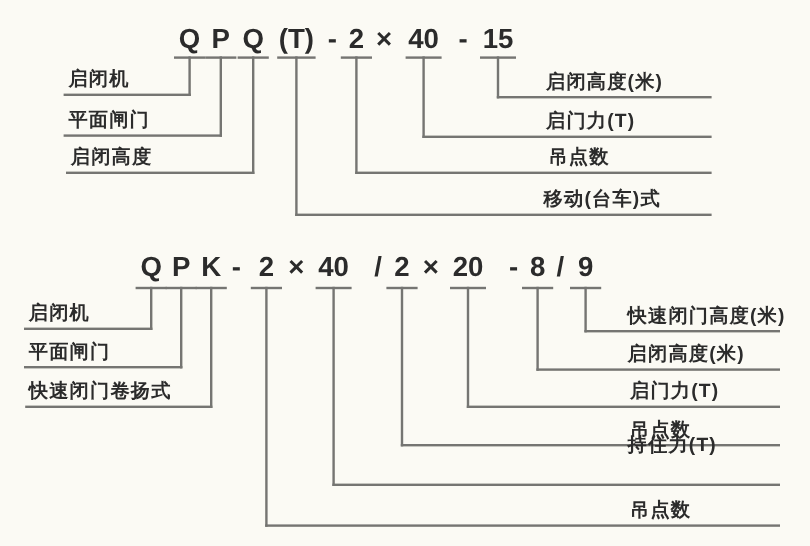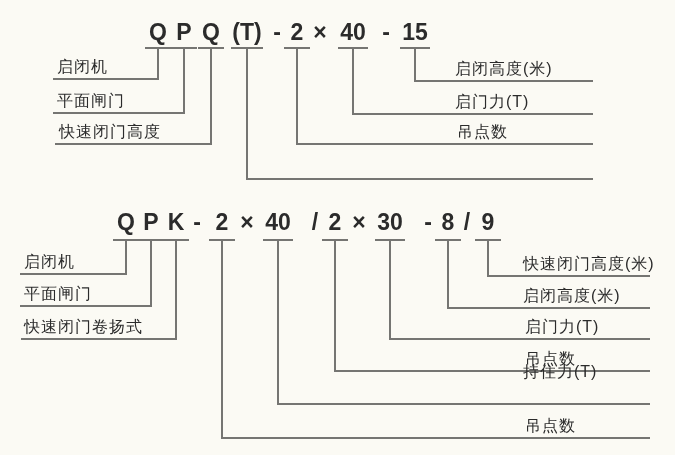--- a/index.html
+++ b/index.html
@@ -16,21 +16,21 @@
   .mp{
     position:absolute;transform:translateX(-50%);
     font-size:23px;font-weight:bold;color:var(--txt);
     white-space:nowrap;line-height:24px;
   }
   
   .hl{position:absolute;height:2px;background:var(--line);}
   .vl{position:absolute;width:2px;background:var(--line);}
   
   .lb{
-    position:absolute;font-size:16px;font-weight:normal;color:var(--txt);
+    position:absolute;font-size:16px;font-weight:bold;color:var(--txt);
     line-height:18px;white-space:nowrap;letter-spacing:1px;
   }
 </style>
 </head>
 <body>
 
 <div class="canvas">
 
   <div>
     <span class="mp" style="left:158px;top:20px">Q</span>
@@ -65,38 +65,39 @@
   <div class="hl" style="left:53px;top:112px;width:132px"></div>
   <div class="hl" style="left:55px;top:143px;width:157px"></div>
 
   <div class="hl" style="left:414px;top:80px;width:179px"></div>
   <div class="hl" style="left:352px;top:113px;width:241px"></div>
   <div class="hl" style="left:296px;top:143px;width:297px"></div>
   <div class="hl" style="left:246px;top:178px;width:347px"></div>
 
   <span class="lb" style="left:57px;top:58px">启闭机</span>
   <span class="lb" style="left:57px;top:92px">平面闸门</span>
-  <span class="lb" style="left:59px;top:123px">快速闭门高度</span>
+  <span class="lb" style="left:59px;top:123px">启闭高度</span>
 
   <span class="lb" style="left:455px;top:60px">启闭高度(米)</span>
   <span class="lb" style="left:455px;top:93px">启门力(T)</span>
   <span class="lb" style="left:457px;top:123px">吊点数</span>
+  <span class="lb" style="left:453px;top:158px">移动(台车)式</span>
 
   <div>
     <span class="mp" style="left:126px;top:210px">Q</span>
     <span class="mp" style="left:151px;top:210px">P</span>
     <span class="mp" style="left:176px;top:210px">K</span>
     <span class="mp" style="left:197px;top:210px">-</span>
     <span class="mp" style="left:222px;top:210px">2</span>
     <span class="mp" style="left:247px;top:210px">×</span>
     <span class="mp" style="left:278px;top:210px">40</span>
     <span class="mp" style="left:315px;top:210px">/</span>
     <span class="mp" style="left:335px;top:210px">2</span>
     <span class="mp" style="left:359px;top:210px">×</span>
-    <span class="mp" style="left:390px;top:210px">30</span>
+    <span class="mp" style="left:390px;top:210px">20</span>
     <span class="mp" style="left:428px;top:210px">-</span>
     <span class="mp" style="left:448px;top:210px">8</span>
     <span class="mp" style="left:467px;top:210px">/</span>
     <span class="mp" style="left:488px;top:210px">9</span>
   </div>
 
   <div class="hl" style="left:113px;top:239px;width:26px"></div>
   <div class="hl" style="left:138px;top:239px;width:26px"></div>
   <div class="hl" style="left:163px;top:239px;width:26px"></div>
   <div class="hl" style="left:209px;top:239px;width:26px"></div>

